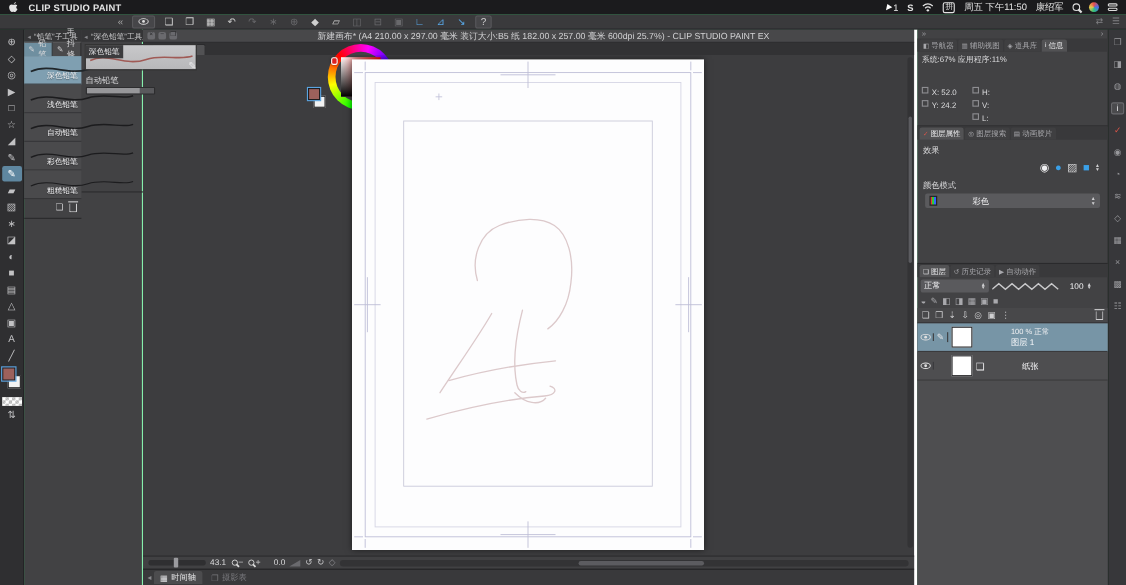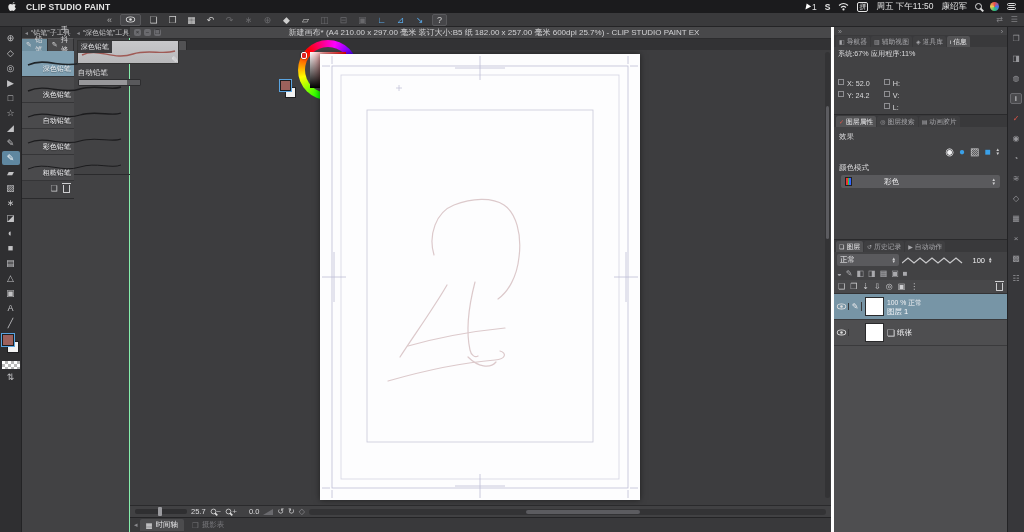--- a/index.html
+++ b/index.html
@@ -158,21 +158,21 @@
   #layer-action-row { display:flex; align-items:center; gap:5px; padding:2px 4px; color:#cfcfd1; font-size:8px; border-bottom:1px solid #333335; background:#48484a; }
   #layer-action-row .spacer { flex:1; }
   .trash { width:7px; height:8px; border:1px solid #cfcfd1; border-top:none; border-radius:0 0 1px 1px; position:relative; display:inline-block; }
   .trash::before { content:""; position:absolute; left:-2px; top:-2px; width:9px; height:1px; background:#cfcfd1; }
   #layer-list { flex:1; background:#4e4e50; }
   .lrow { height:26px; display:flex; align-items:center; border-bottom:1px solid #3a3a3c; background:#4e4e50; }
   .lrow.selected { background:#7795a6; }
   .lcell-eye { width:15px; display:flex; justify-content:center; border-right:1px solid #3a3a3c; }
   .lcell-edit { width:13px; display:flex; justify-content:center; color:#e8e8ea; font-size:8px; border-right:1px solid #3a3a3c; }
   .lthumb { width:19px; height:19px; border:1px solid #2a2a2c; margin:0 3px; background:#fff; }
-  .ltext { display:flex; flex-direction:column; justify-content:center; line-height:9px; }
+  .ltext { display:flex; flex-direction:column; justify-content:center; line-height:9px;margin-left:32px; }
   .lmeta { font-size:6.8px; color:#f0f0f2; }
   .lname { font-size:7.5px; color:#fafafc; }
   .paper-ico { font-size:9px; color:#e8e8ea; margin-right:2px; }
 
   
   #rightstrip { width:16px; background:#37373a; display:flex; flex-direction:column; align-items:center; padding-top:6px; gap:9px; }
   #rightstrip .rs { width:12px; height:11px; display:flex; align-items:center; justify-content:center; font-size:8px; color:#98989c; border-radius:2px; }
   #rightstrip .rs.bright { color:#ececee; border:1px solid #6a6a6e; background:#4a4a4d; }
   #rightstrip .rs.red { color:#e05548; }
 </style>
@@ -553,21 +553,21 @@
           </svg>
         </div>
         <div id="vscroll">
             <i></i>
           </div>
       </div>
       <div id="canvas-bottombar">
         <span class="bb-slider">
             <i></i>
           </span>
-        <span>25.7</span>
+        <span>43.1</span>
         <span class="bb-btn"><span class="mag" style="transform:scale(.8)"></span>−</span>
         <span class="bb-btn"><span class="mag" style="transform:scale(.8)"></span>+</span>
         <span style="width:4px;"></span>
         <span>0.0</span>
         <span class="bb-ramp"></span>
         <span class="bb-btn">↺</span>
         <span class="bb-btn">↻</span>
         <span class="bb-btn" style="color:#8a8a8e;">◇</span>
         <div id="hscroll">
             <i></i>

